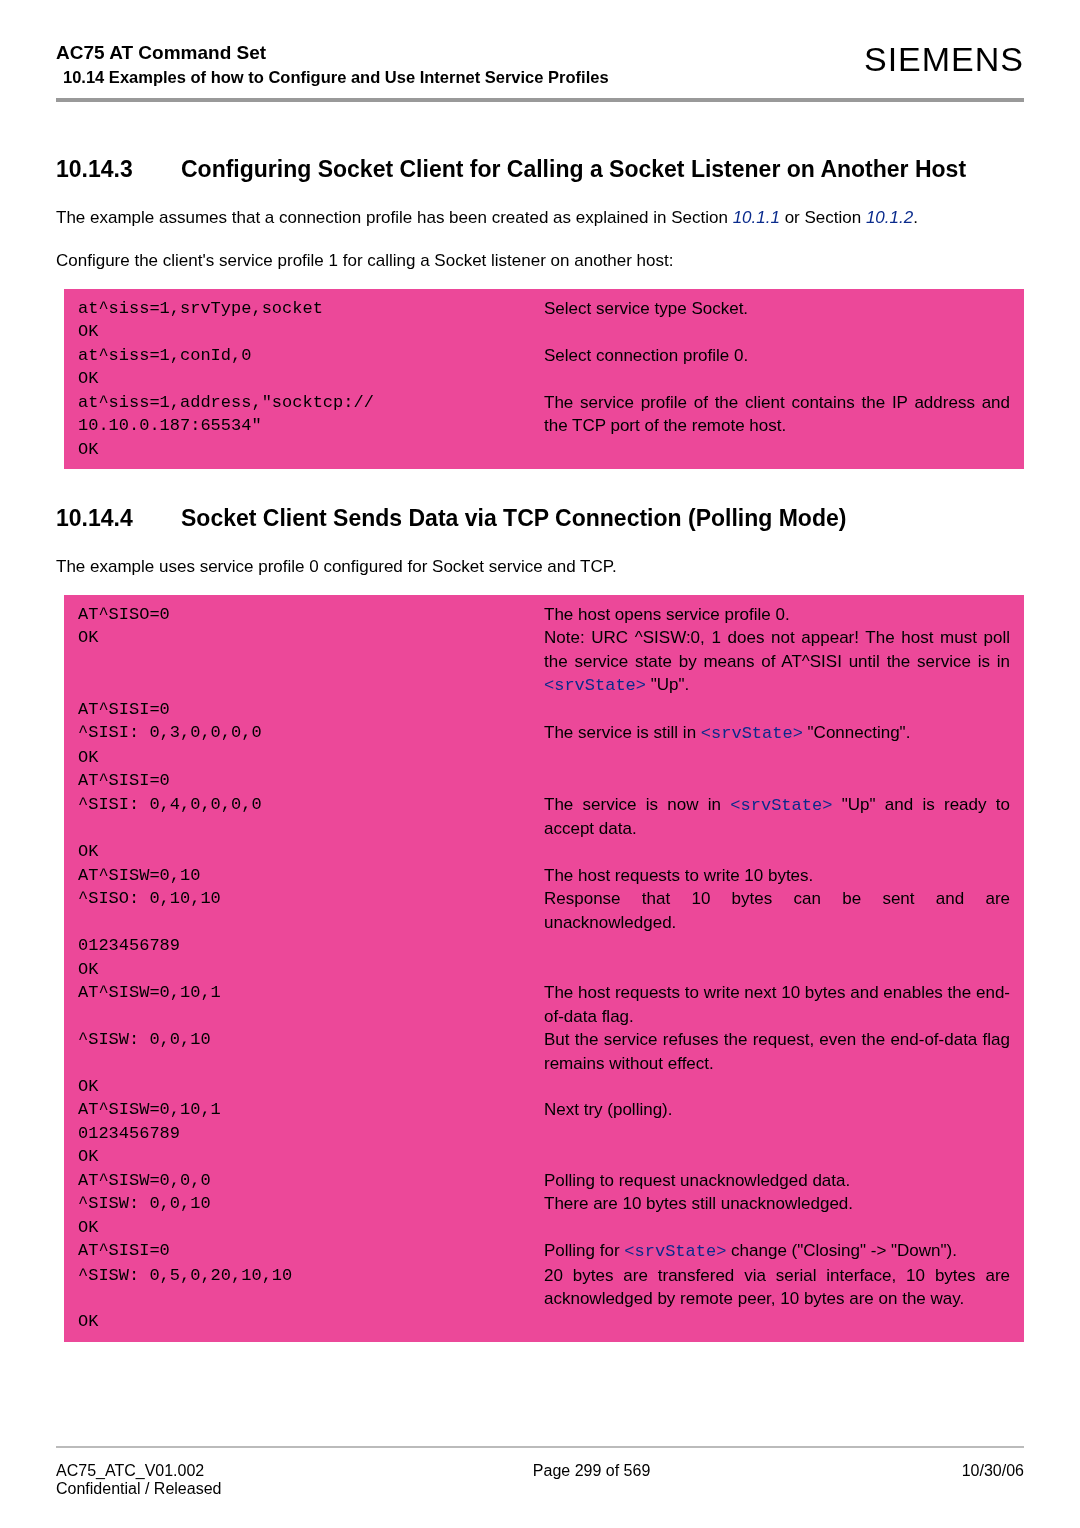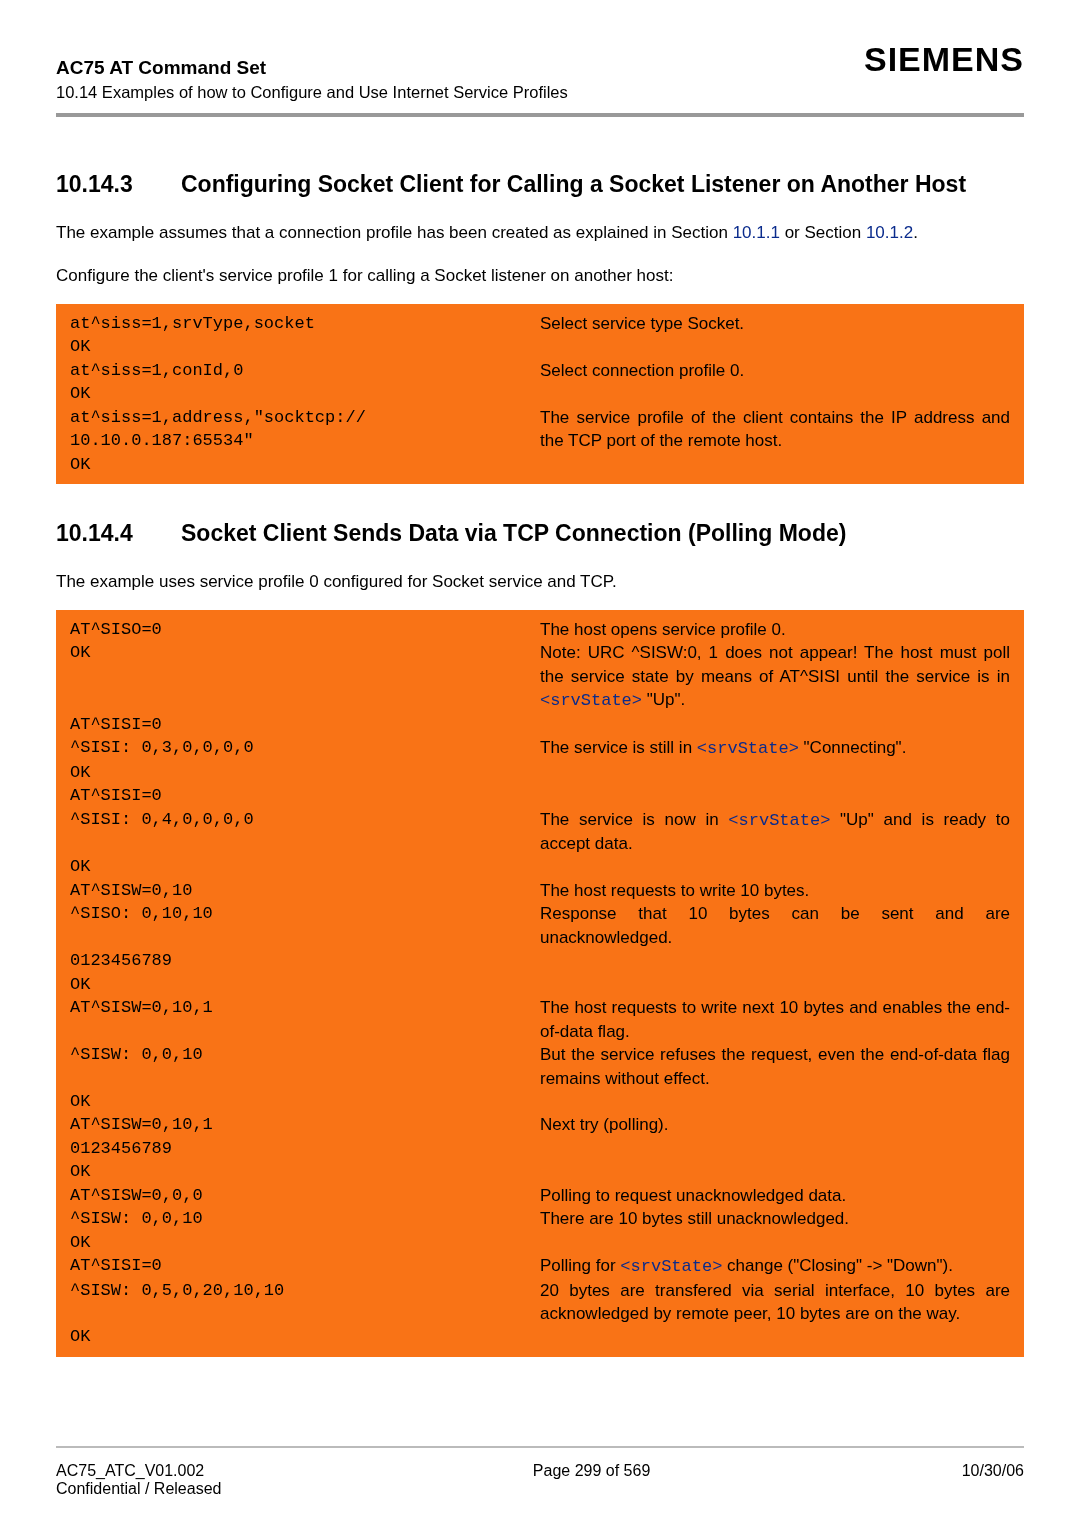--- a/index.html
+++ b/index.html
@@ -24,29 +24,29 @@
     justify-content: space-between;
     align-items: flex-start;
   }
   .header-left {
     font-size: 17px;
     line-height: 1.35;
   }
   .header-title {
     font-weight: bold;
     font-size: 19px;
-    margin-top: 15px;
   }
   .header-sub {
-    font-weight: normal;
+    font-weight: bold;
     font-size: 16.5px;
+    margin-left: 7px;
   }
   .header-right {
     font-family: Arial, Helvetica, sans-serif;
-    font-weight: bold;
+    font-weight: normal;
     font-size: 34px;
     letter-spacing: 1px;
   }
   .rule-thick {
     border: none;
     border-top: 4px solid #999;
     margin: 10px 0 24px 0;
   }
   .rule-thin {
     border: none;
@@ -64,25 +64,25 @@
     flex: 0 0 125px;
   }
   h2.section .title {
     flex: 1;
   }
   p.body {
     font-size: 17px;
     line-height: 1.35;
     margin: 10px 0;
   }
-  .link { color: #0a2b8c; }
+  .link { color: #0a2b8c; font-style: italic; }
   .code-block {
-    background: #f97316;
+    background: #ec4899;
     padding: 8px 14px 8px 14px;
-    margin: 6px 0 6px 0;
+    margin: 6px 0 6px 8px;
   }
   .code-row {
     display: flex;
     align-items: flex-start;
     font-size: 17px;
     line-height: 1.38;
   }
   .code-left {
     width: 50%;
     font-family: "Courier New", Courier, monospace;

